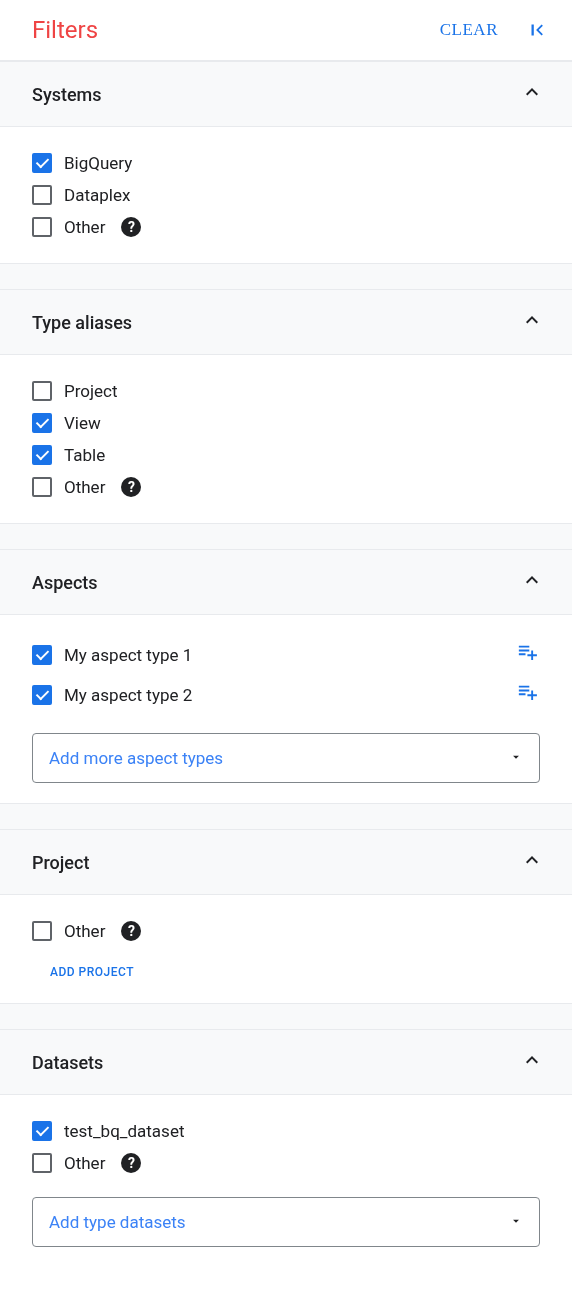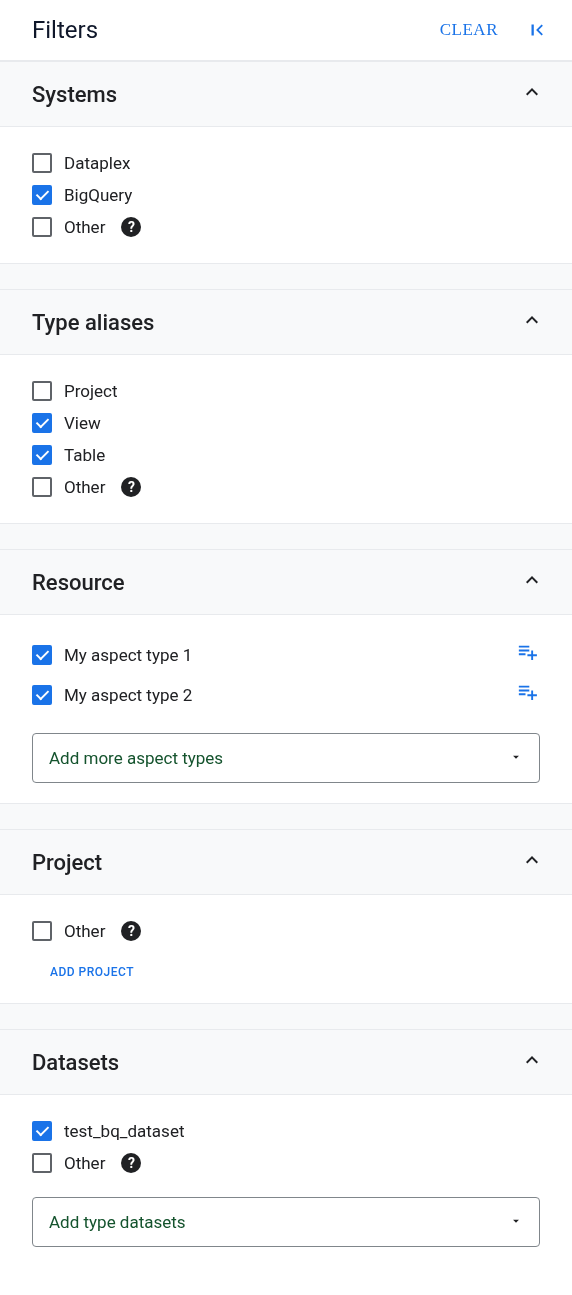--- a/index.html
+++ b/index.html
@@ -13,21 +13,21 @@
   .header {
     display: flex;
     align-items: center;
     justify-content: space-between;
     padding: 16px 24px 16px 32px;
     border-bottom: 1px solid #e8eaed;
   }
   .header-title {
     font-size: 24px;
     font-weight: 400;
-    color: #0f172a;
+    color: #ef4444;
   }
   .header-actions {
     display: flex;
     align-items: center;
     gap: 28px;
   }
   .clear-btn {
     color: #1a73e8;
     font-size: 17px;
     font-weight: 500;
@@ -45,21 +45,21 @@
     background: #f8f9fa;
     display: flex;
     align-items: center;
     justify-content: space-between;
     padding: 18px 28px 18px 32px;
     border-top: 1px solid #e8eaed;
     border-bottom: 1px solid #e8eaed;
     cursor: pointer;
   }
   .section-header-title {
-    font-size: 22px;
+    font-size: 18px;
     font-weight: 500;
     color: #202124;
   }
   .chevron-up {
     color: #202124;
   }
   .section-body {
     padding: 20px 32px;
   }
   .checkbox-row {
@@ -125,21 +125,21 @@
     border-radius: 4px;
     padding: 14px 16px;
     display: flex;
     align-items: center;
     justify-content: space-between;
     margin-top: 18px;
     cursor: pointer;
   }
   .dropdown-placeholder {
     font-size: 17px;
-    color: #14532d;
+    color: #3b82f6;
   }
   .dropdown-arrow {
     color: #202124;
   }
   .add-project-btn {
     color: #1a73e8;
     font-size: 12px;
     font-weight: 500;
     letter-spacing: 0.5px;
     cursor: pointer;
@@ -171,28 +171,28 @@
   <div class="section-header-title">Systems</div>
   <div class="chevron-up">
     <svg width="24" height="24" viewBox="0 0 24 24">
         <path fill="currentColor" d="M7.41 15.41L12 10.83l4.59 4.58L18 14l-6-6-6 6z"></path>
       </svg>
   </div>
 </div>
 <div class="section-body">
   <div class="checkbox-row">
     <div class="checkbox-left">
+      <div class="checkbox checked"></div>
+      <div class="checkbox-label">BigQuery</div>
+    </div>
+  </div>
+  <div class="checkbox-row">
+    <div class="checkbox-left">
       <div class="checkbox"></div>
       <div class="checkbox-label">Dataplex</div>
-    </div>
-  </div>
-  <div class="checkbox-row">
-    <div class="checkbox-left">
-      <div class="checkbox checked"></div>
-      <div class="checkbox-label">BigQuery</div>
     </div>
   </div>
   <div class="checkbox-row">
     <div class="checkbox-left">
       <div class="checkbox"></div>
       <div class="checkbox-label">Other</div>
       <div class="help-icon">?</div>
     </div>
   </div>
 </div>
@@ -231,21 +231,21 @@
       <div class="checkbox"></div>
       <div class="checkbox-label">Other</div>
       <div class="help-icon">?</div>
     </div>
   </div>
 </div>
 
 <div class="spacer"></div>
 
 <div class="section-header">
-  <div class="section-header-title">Resource</div>
+  <div class="section-header-title">Aspects</div>
   <div class="chevron-up">
     <svg width="24" height="24" viewBox="0 0 24 24">
         <path fill="currentColor" d="M7.41 15.41L12 10.83l4.59 4.58L18 14l-6-6-6 6z"></path>
       </svg>
   </div>
 </div>
 <div class="section-body">
   <div class="checkbox-row">
     <div class="checkbox-left">
       <div class="checkbox checked"></div>

